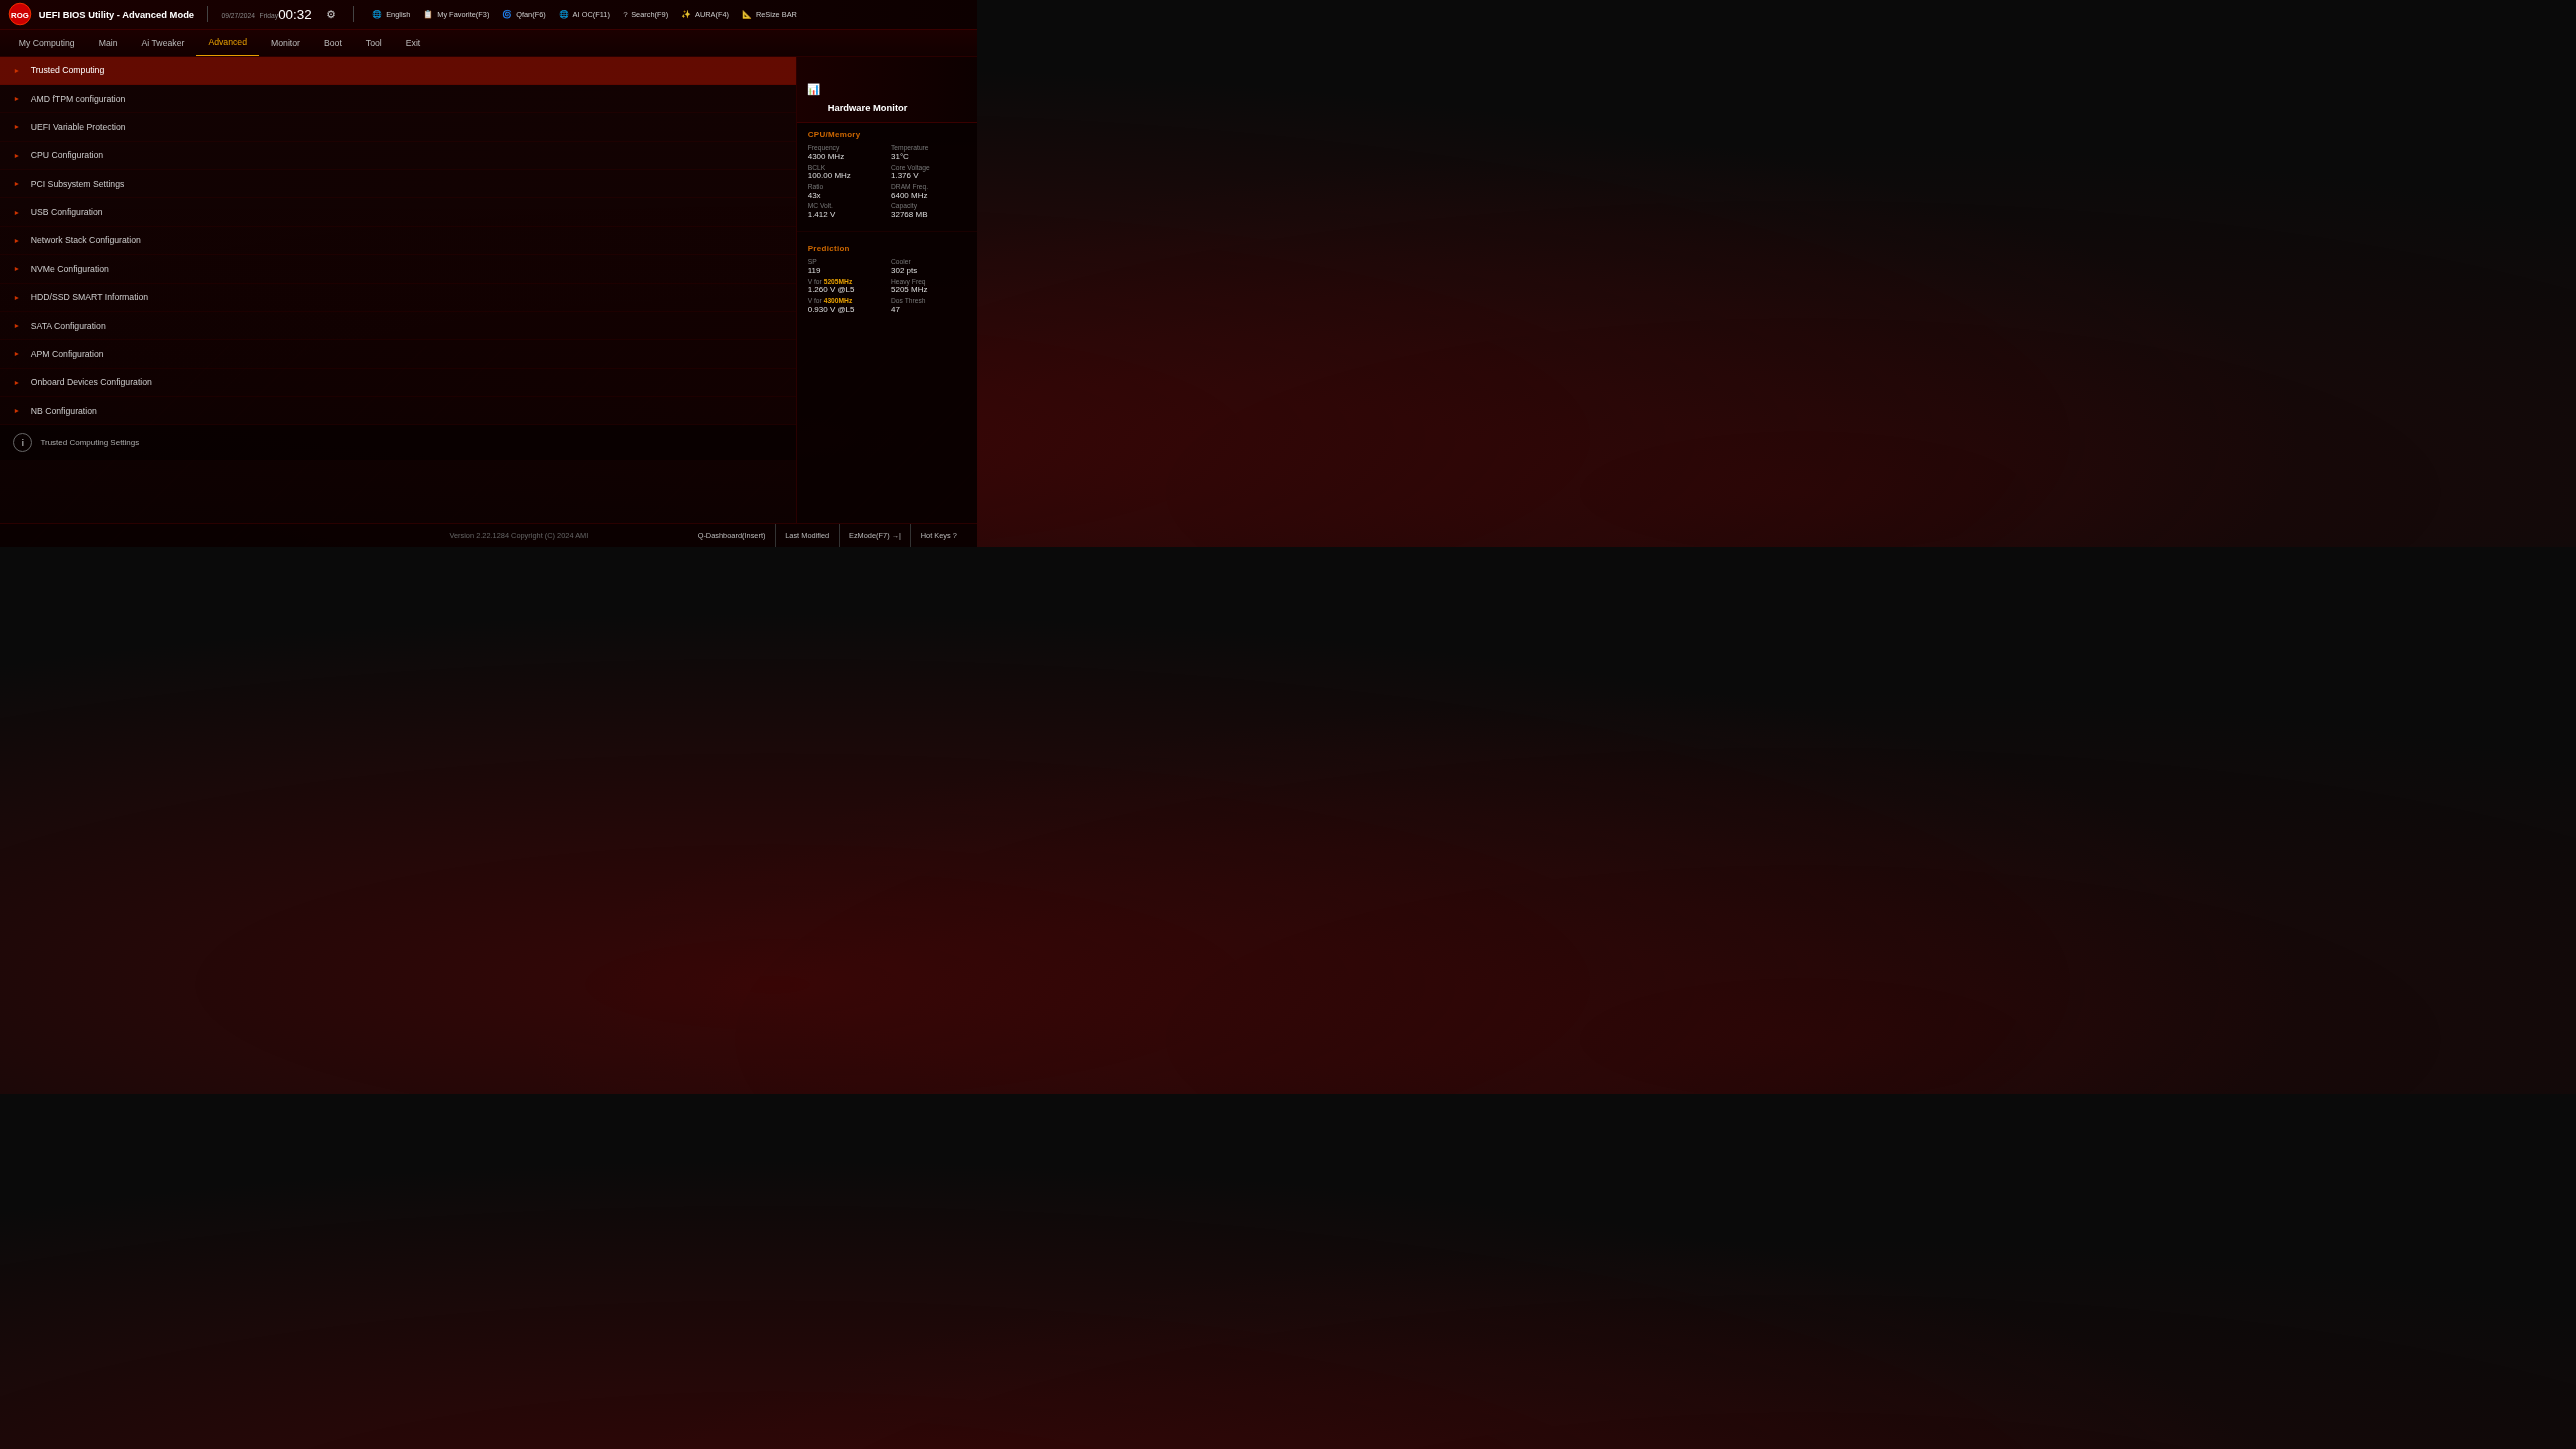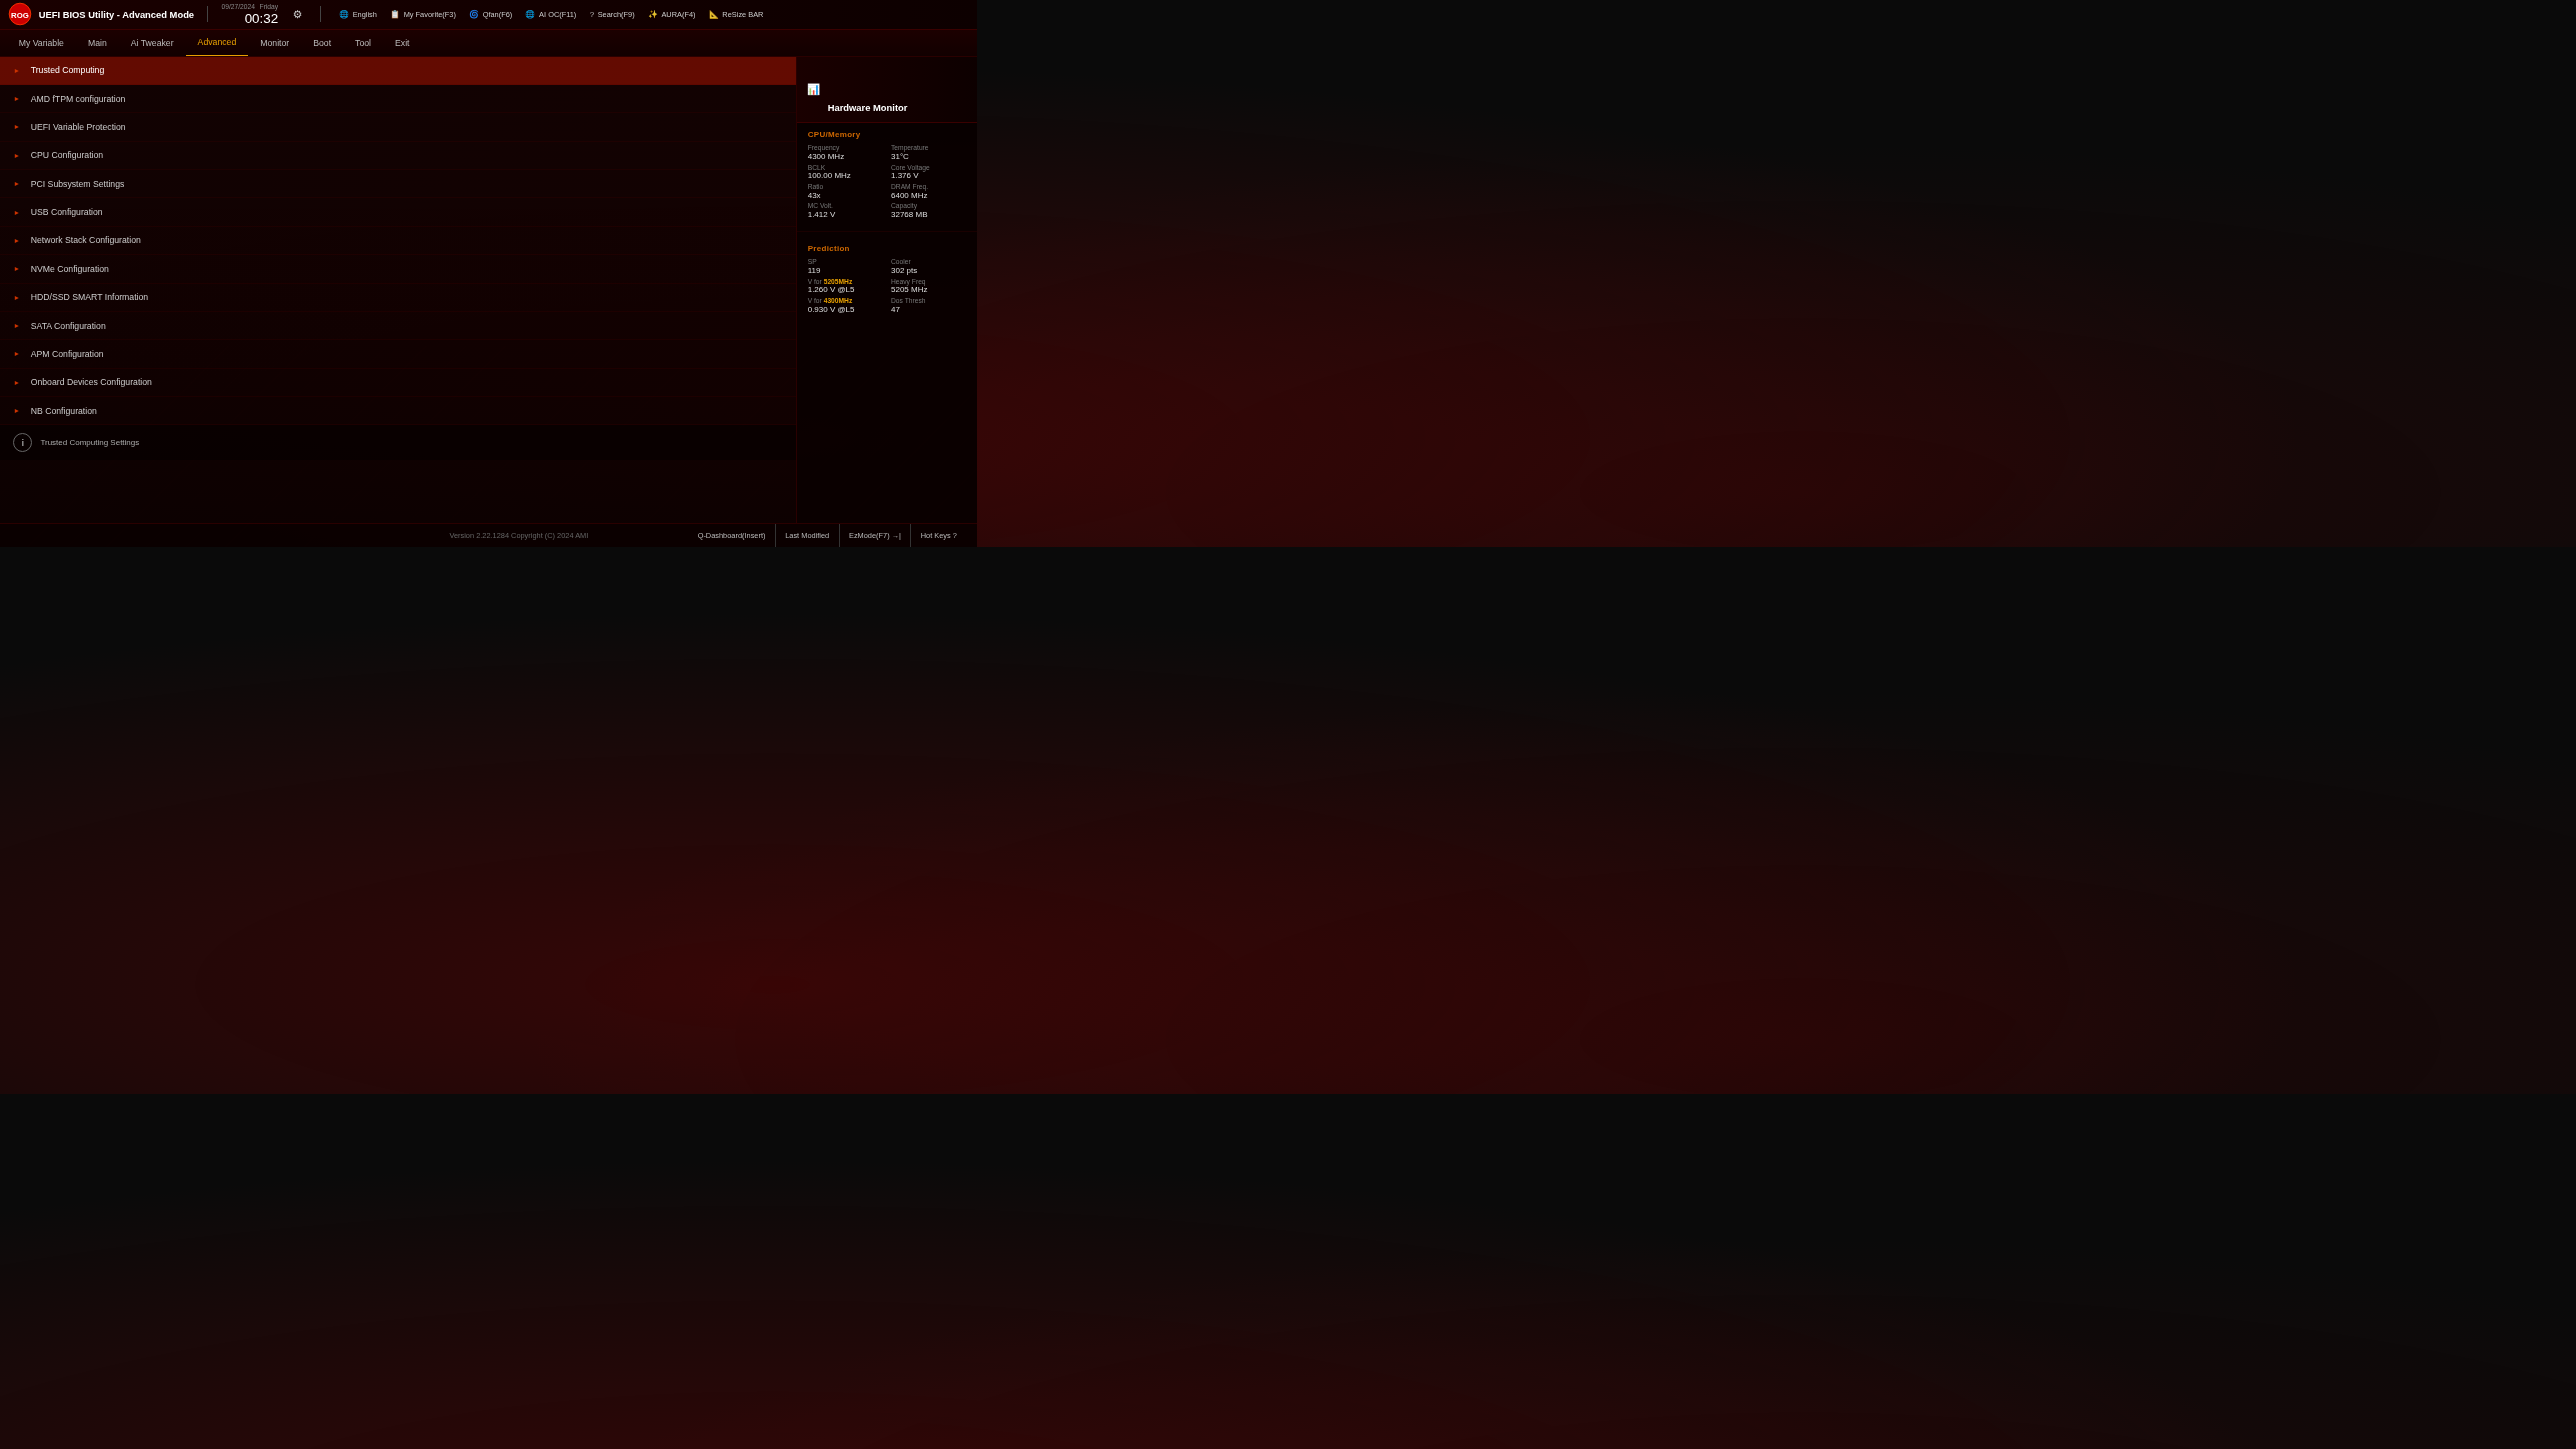--- a/index.html
+++ b/index.html
@@ -93,21 +93,21 @@
       border-radius: 1.3px;
     }
 
     .top-action-btn .icon {
       font-size: 8px;
       opacity: 0.9;
     }
 
     .datetime-area {
       display: flex;
-      flex-direction: column;
+      flex-direction: row;
       align-items: flex-end;
       font-size: 6.7px;
       color: #999;
       line-height: 1.3;
     }
 
     .datetime-clock {
       font-size: 13.4px;
       color: #ffffff;
       font-weight: 300;
@@ -386,21 +386,21 @@
     </div>
     <div class="top-action-btn">
       <span class="icon">📐</span>
       <span>ReSize BAR</span>
     </div>
   </div>
 </div>
 
 <div class="nav-bar">
   <div class="nav-item">
-    <span>My Variable</span>
+    <span>My Computing</span>
   </div>
   <div class="nav-item">
     <span>Main</span>
   </div>
   <div class="nav-item">
     <span>Ai Tweaker</span>
   </div>
   <div class="nav-item active">
     <span>Advanced</span>
   </div>

